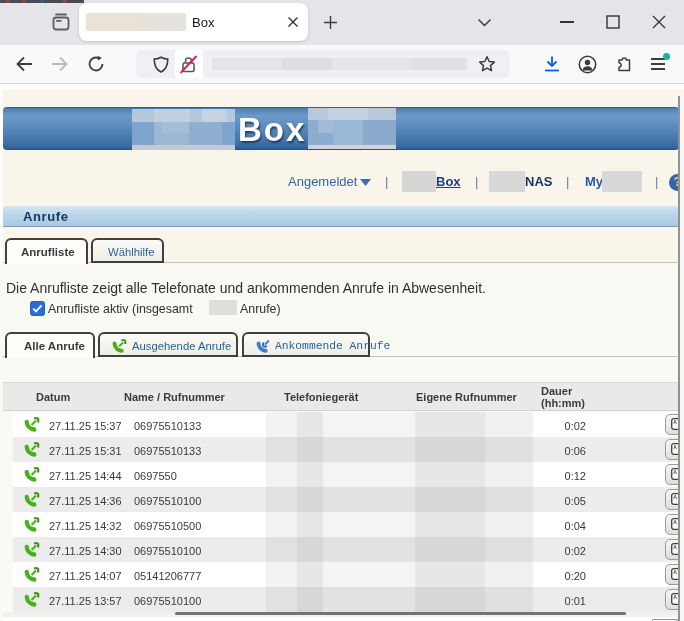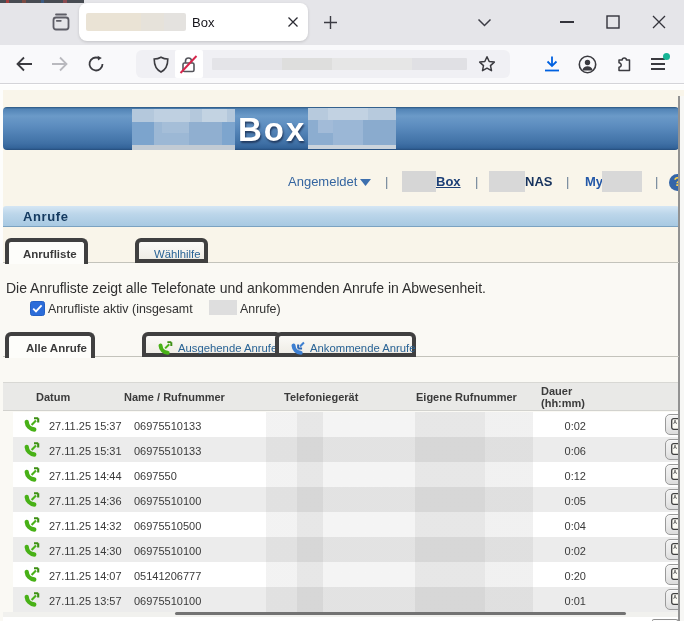--- a/index.html
+++ b/index.html
@@ -30,23 +30,23 @@
 .nav { top:174px; font-size:13px; }
 .navsep { color:#6b7f95; top:174px; font-size:13px; }
 #help { left:669px; top:174px; width:17px; height:17px; border-radius:50%; background:#3465a8; color:#ffd24a; font-size:12px; font-weight:bold; text-align:center; line-height:17px; }
 
 #anrufebar { left:3px; top:206px; width:676px; height:21px; border-radius:3px 3px 0 0;
   background:linear-gradient(180deg,#d5e6f4 0,#bcd6ea 40%,#a8c9e2 100%); border-bottom:1px solid #7ba2c1; }
 #anrufebar span { position:absolute; left:20px; top:2.5px; font-size:13px; font-weight:bold; color:#143a60; letter-spacing:0.6px; }
 
 .tabrow { left:3px; width:676px; height:25px; }
 .tabrowline { left:3px; width:676px; height:1px; background:#c3c3bb; z-index:1; }
-.ftab { position:absolute; top:0; height:25px; border:4px solid #404040; border-radius:6px 6px 0 0; font-size:11.3px; }
+.ftab { position:absolute; top:0; height:25px; border:2px solid #404040; border-radius:6px 6px 0 0; font-size:11.3px; }
 .ftab.on { background:#fdfdfa; border-bottom:none; height:26px; color:#3b3b3b; font-weight:bold; z-index:3; font-size:11.5px; }
-.ftab.off { background:linear-gradient(180deg,#fbfaf7 0,#efede6 100%); color:#2a6496;margin-left:44px; }
+.ftab.off { background:linear-gradient(180deg,#fbfaf7 0,#efede6 100%); color:#2a6496; }
 .ftab span.lab { position:absolute; white-space:nowrap; top:6px; }
 #content { left:0; top:263px; width:684px; height:358px; background:#faf9f4; }
 #desc { left:6px; top:280px; font-size:14px; color:#303030; }
 #cblabel { left:48px; top:302px; font-size:12.4px; color:#303030; }
 #cbblur { left:209px; top:300px; width:28px; height:15px; background:#dedede; }
 #cblabel2 { left:240px; top:302px; font-size:12.4px; color:#303030; }
 
 #thead { left:3px; top:382px; width:676px; height:29px; background:#e9e9e7; border-top:1px solid #d8d8d4; border-bottom:1px solid #d2d2ce; }
 .th { position:absolute; font-size:11px; font-weight:bold; color:#3b3b3b; }
 .row { position:absolute; left:13px; width:676px; height:29px; }
@@ -230,21 +230,21 @@
       <span class="lab" style="left:17px;">Alle Anrufe</span>
     </div>
   <div class="ftab off" style="left:95px;width:140px;">
       <span class="lab" style="left:32px;">Ausgehende Anrufe</span>
       <svg style="position:absolute;left:12px;top:5px;" width="15" height="15" viewBox="0 0 16 16">
         <path d="M2.7,4.9 A8.3,8.3 0 0 0 10.3,12.5" stroke="#48b117" stroke-width="4.3" fill="none" stroke-linecap="round"></path>
         <path d="M7.6,7.9 L12,3.5" stroke="#48b117" stroke-width="2.1" fill="none"></path>
         <path d="M14.2,1.2 h-4.2 M14.2,1.2 v4.2" stroke="#3c8f13" stroke-width="2.1" fill="none"></path>
       </svg>
     </div>
-  <div class="ftab off" style="left:228px;width:141px;">
+  <div class="ftab off" style="left:239px;width:128px;font-family:Liberation Mono, monospace;">
       <span class="lab" style="left:31px;">Ankommende Anrufe</span>
       <svg style="position:absolute;left:12px;top:5px;" width="15" height="15" viewBox="0 0 16 16">
         <path d="M2.7,4.9 A8.3,8.3 0 0 0 10.3,12.5" stroke="#3d7fd1" stroke-width="4.3" fill="none" stroke-linecap="round"></path>
         <path d="M13.8,1.6 L9.6,5.8" stroke="#3d7fd1" stroke-width="2.1" fill="none"></path>
         <path d="M7.6,7.9 h4.2 M7.6,7.9 v-4.2" stroke="#2f68b5" stroke-width="2.1" fill="none"></path>
       </svg>
     </div>
 </div>
 
 <div class="abs" id="thead">

